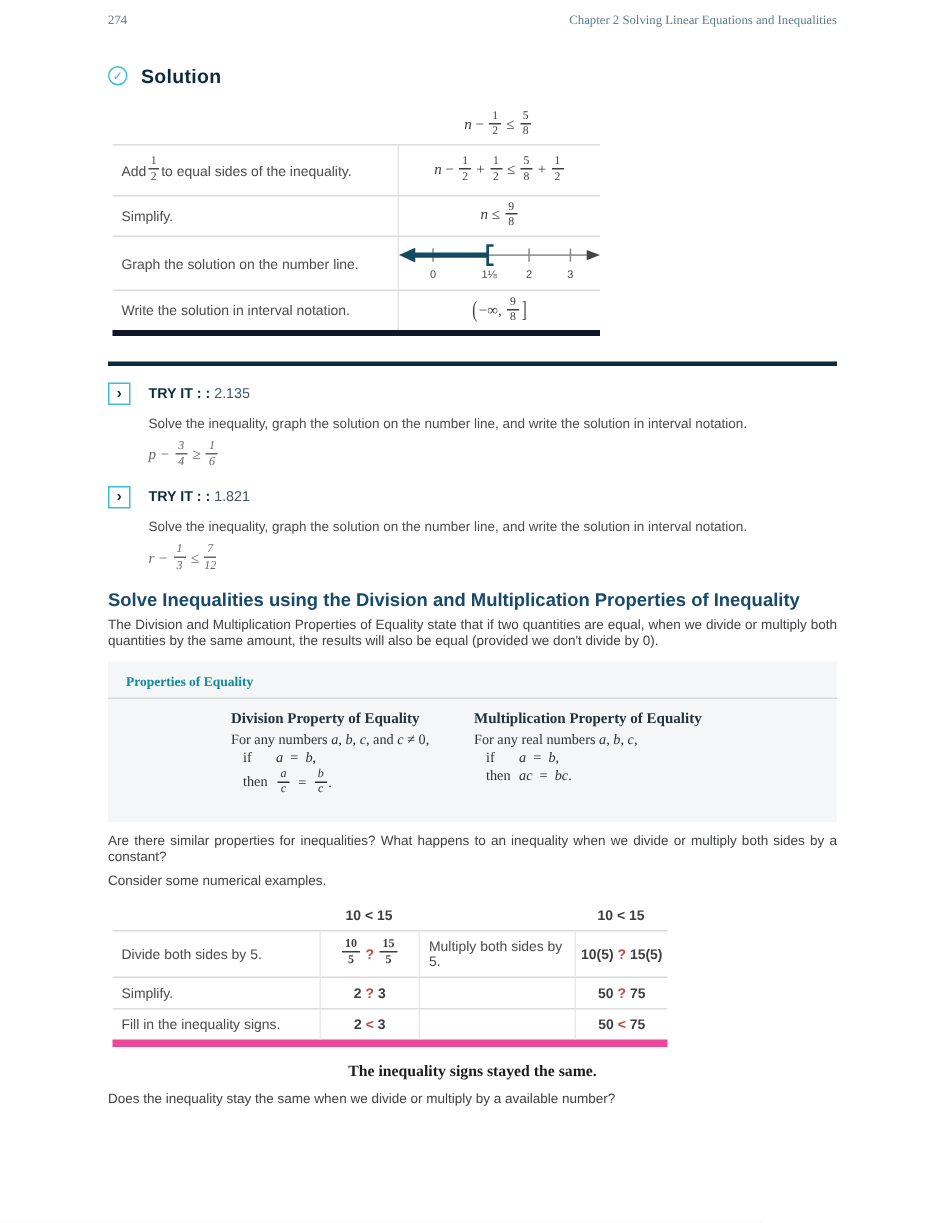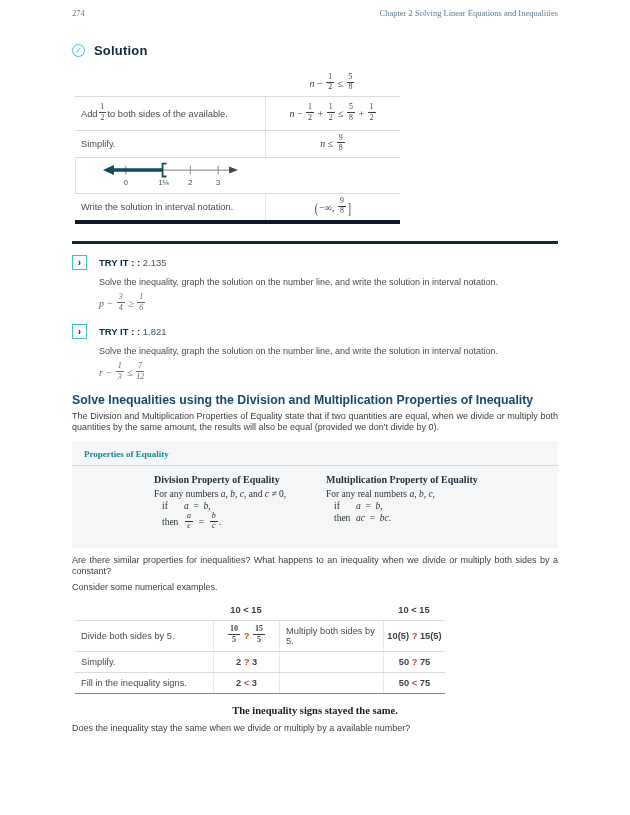--- a/index.html
+++ b/index.html
@@ -56,38 +56,38 @@
 
   
   .sec-head { margin-top:11px; font-size:12.3px; font-weight:bold; color:#17496b; }
   .para { margin-top:4px; font-size:9px; line-height:11px; color:#3f4042; text-align:justify; }
   .para.nj { text-align:left; }
 
   
   .prop-box { margin-top:8px; background:#f4f6f7; padding:8px 12px 16px; }
   .prop-title { font-family:"Liberation Serif",serif; font-weight:bold; font-size:9px; color:#0f8a99; }
   .prop-rule { border:none; border-top:1px solid #d8dadb; margin:6px -12px 8px; }
-  .prop-cols { display:flex; margin-left:70px; gap:10px; font-family:"Liberation Serif",serif; }
+  .prop-cols { display:flex; margin-left:70px; gap:0; font-family:"Liberation Serif",serif; }
   .prop-col { width:162px; }
   .prop-col.wide { width:200px; }
   .prop-col h4 { font-size:10px; color:#24323c; margin-bottom:4px; }
   .prop-line { font-size:9.5px; color:#2e3133; white-space:pre; margin-top:2px;
                display:flex; align-items:center; }
   .prop-word { display:inline-block; width:30px; padding-left:8px; }
   .prop-line .frac { font-size:8px; }
 
   
   .ex-table { margin:7px 0 0 3px; width:370px; font-size:9.3px; }
   .ex-row { display:grid; grid-template-columns:138px 66px 104px 62px; }
   .ex-row .c { display:flex; align-items:center; padding:5px 0; }
   .ex-row .lab { padding-left:6px; color:#4a4b4d; }
   .ex-row .m { justify-content:center; white-space:pre; color:#3d3e40;font-weight:bold; }
   .ex-row.bordered { border-top:1px solid #dadcdd; }
   .ex-row.bordered .c + .c { border-left:1px solid #e7e9ea; }
-  .ex-table .ex-row:last-child { border-bottom:1px solid #ec4899; }
+  .ex-table .ex-row:last-child { border-bottom:5px solid #ec4899; }
   .ex-row .m .frac { font-size:8px; }
 
   .conclusion { margin-top:11px; text-align:center; font-family:"Liberation Serif",serif;
                 font-weight:bold; font-size:10.5px; color:#1c1c1e; }
 
   
   .footer { position:absolute; left:72px; top:780px; font-family:"Liberation Serif",serif;
             font-size:8.5px; color:#2e93a8; }
 
   svg text { font-family:"Liberation Sans",sans-serif; }
@@ -113,31 +113,34 @@
         <div class="lbl"></div>
         <div class="mth"><span class="mvar">n</span><span> − </span><span class="frac"><span class="num">1</span><span class="den">2</span></span><span> ≤ </span><span class="frac"><span class="num">5</span><span class="den">8</span></span></div>
       </div>
       <div class="sol-row bordered">
         <div class="lbl">
             <span>Add </span>
             <span class="frac">
               <span class="num">1</span>
               <span class="den">2</span>
             </span>
-            <span> to both sides of the available.</span>
+            <span> to equal sides of the inequality.</span>
           </div>
         <div class="mth"><span class="mvar">n</span><span> − </span><span class="frac"><span class="num">1</span><span class="den">2</span></span><span> + </span><span class="frac"><span class="num">1</span><span class="den">2</span></span><span> ≤ </span><span class="frac"><span class="num">5</span><span class="den">8</span></span><span> + </span><span class="frac"><span class="num">1</span><span class="den">2</span></span></div>
       </div>
       <div class="sol-row bordered">
         <div class="lbl">
             <span>Simplify.</span>
           </div>
         <div class="mth"><span class="mvar">n</span><span> ≤ </span><span class="frac"><span class="num">9</span><span class="den">8</span></span></div>
       </div>
       <div class="sol-row bordered">
+        <div class="lbl">
+            <span>Graph the solution on the number line.</span>
+          </div>
         <div class="mth">
           <svg width="135" height="27" viewBox="0 0 136 27">
             <line x1="60" y1="8" x2="129" y2="8" stroke="#999" stroke-width="1.2"></line>
             <polygon points="136,8 127,4.5 127,11.5" fill="#444"></polygon>
             <line x1="23" y1="3.5" x2="23" y2="12.5" stroke="#888" stroke-width="1"></line>
             <line x1="88" y1="3.5" x2="88" y2="12.5" stroke="#888" stroke-width="1"></line>
             <line x1="116" y1="3.5" x2="116" y2="12.5" stroke="#888" stroke-width="1"></line>
             <line x1="8" y1="8" x2="60" y2="8" stroke="#134a5f" stroke-width="3.4"></line>
             <polygon points="0,8 11,3 11,13" fill="#134a5f"></polygon>
             <path d="M64,1.5 L60,1.5 L60,14.5 L64,14.5" fill="none" stroke="#134a5f" stroke-width="1.8"></path>

